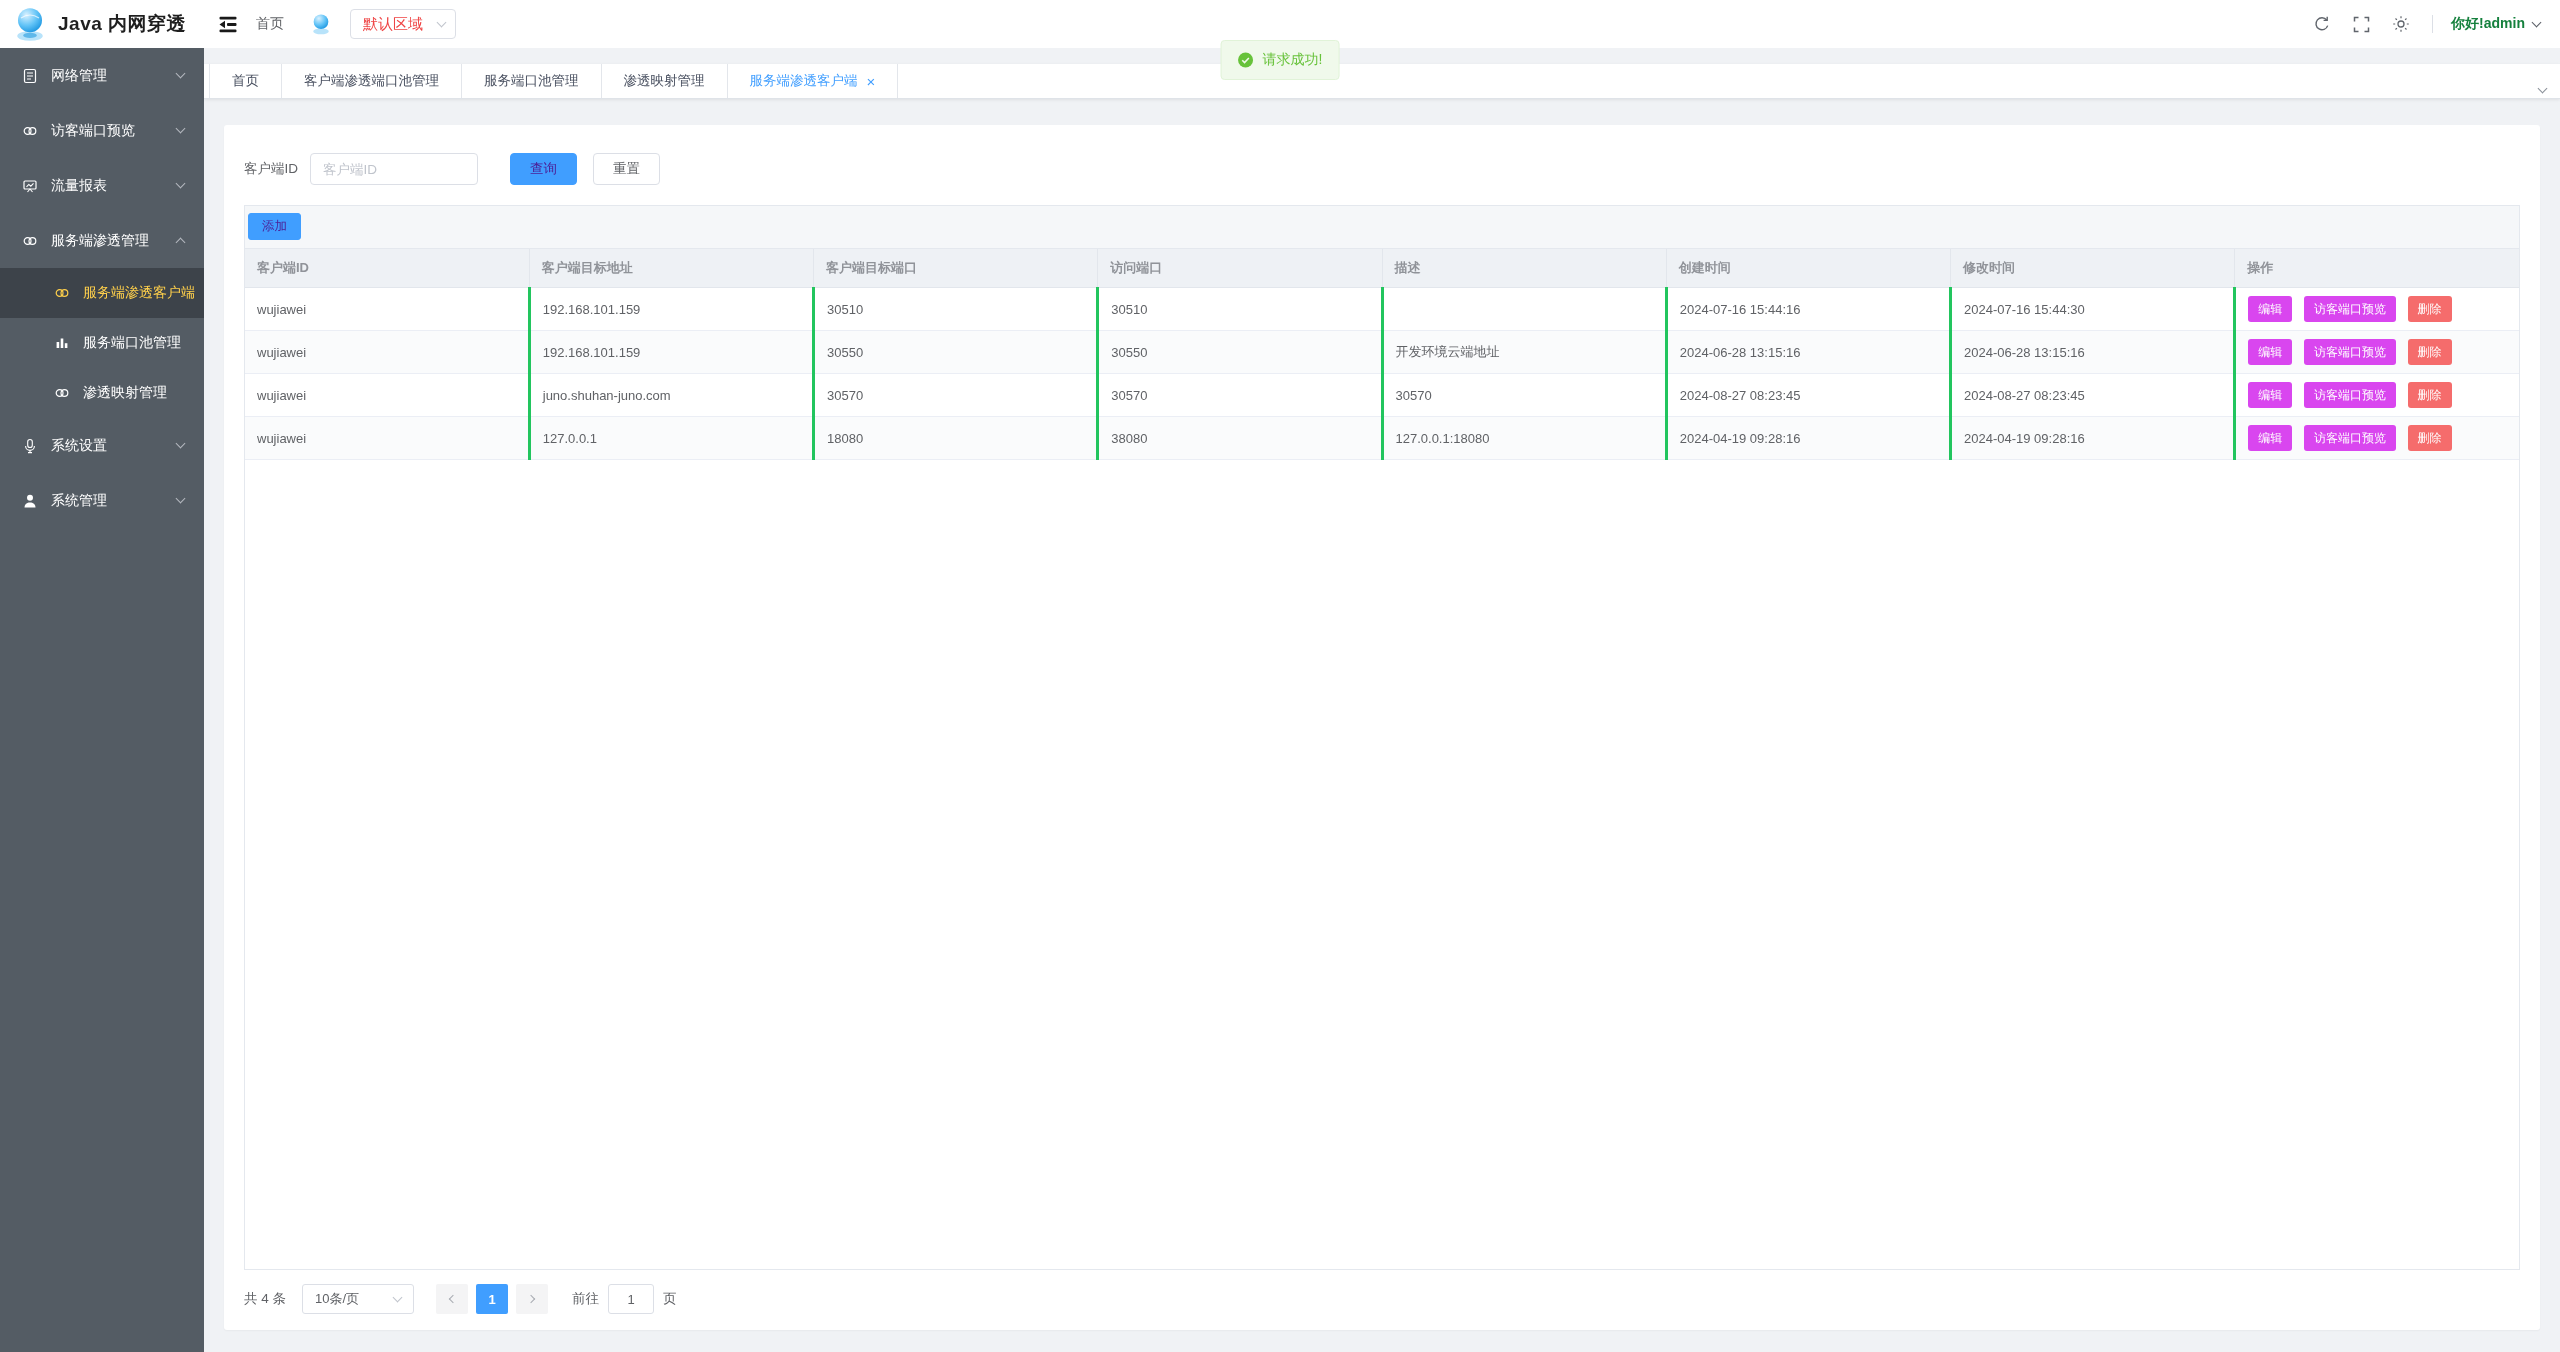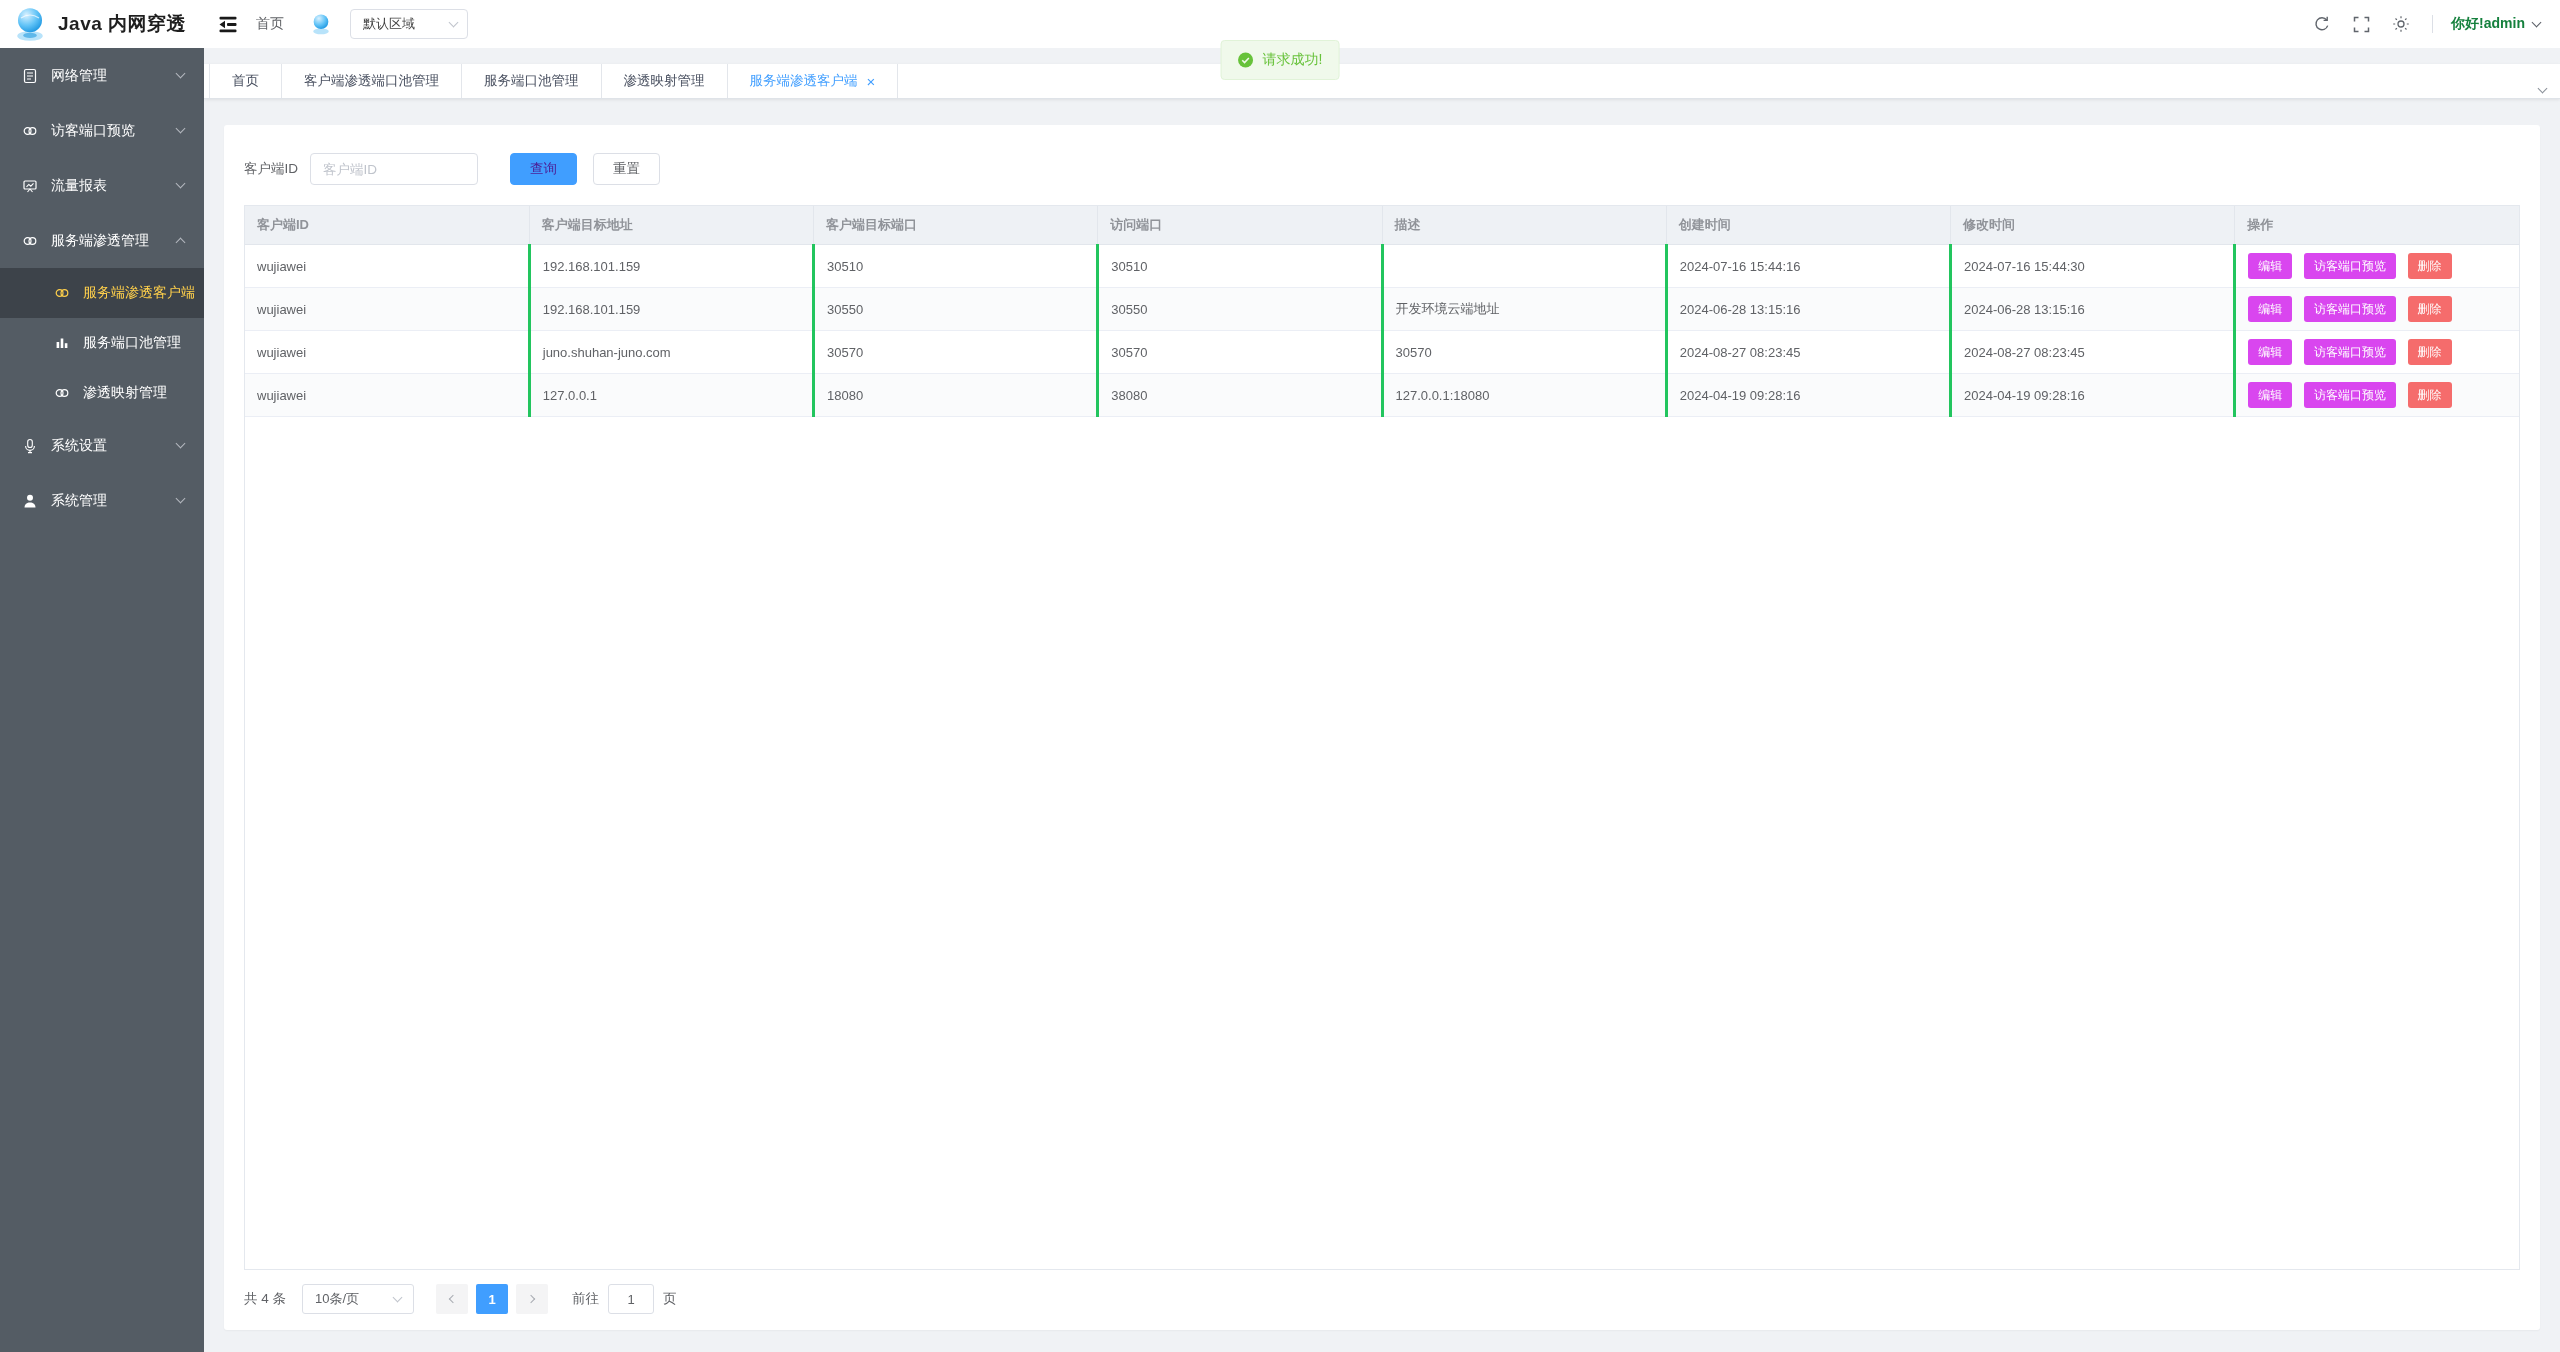--- a/index.html
+++ b/index.html
@@ -20,21 +20,21 @@
   .caret.down { transform:rotate(45deg); margin-top:-4px; }
   .caret.up { transform:rotate(-135deg); margin-top:4px; }
 
   
   .main { flex:1; display:flex; flex-direction:column; min-width:0; }
 
   
   .navbar { height:48px; background:#fff; display:flex; align-items:center; padding:0 20px 0 14px; flex-shrink:0; }
   .crumb { font-size:14px; color:#606266; margin-left:18px; cursor:pointer; }
   .mini-logo { margin-left:26px; }
-  .region-select { margin-left:18px; width:118px; height:30px; border:1px solid #dcdfe6; border-radius:4px; display:flex; align-items:center; justify-content:space-between; padding:0 10px 0 12px; font-size:13px; color:#404040; cursor:pointer; background:#fff; }
+  .region-select { margin-left:18px; width:106px; height:30px; border:1px solid #dcdfe6; border-radius:4px; display:flex; align-items:center; justify-content:space-between; padding:0 10px 0 12px; font-size:15px; color:#ef4444; cursor:pointer; background:#fff; }
   .region-select .caret { border-color:#c0c4cc; }
   .nav-spacer { flex:1; }
   .nav-icon { margin-left:22px; cursor:pointer; display:flex; align-items:center; }
   .nav-divider { width:1px; height:18px; background:#dcdfe6; margin-left:22px; }
   .greeting { margin-left:18px; font-size:14px; font-weight:600; color:#15803d; cursor:pointer; display:flex; align-items:center; gap:8px; }
   .greeting .caret { border-color:#5a5e66; }
 
   
   .toast { position:absolute; top:12px; left:50%; transform:translateX(-50%); height:40px; background:#f0f9eb; border:1px solid #e1f3d8; border-radius:4px; display:flex; align-items:center; gap:9px; padding:0 16px; z-index:20;margin-top:28px; }
   .toast-text { font-size:14px; color:#67c23a; }
@@ -274,20 +274,23 @@
       <div class="card">
 
         <div class="search-row">
           <span class="search-label">客户端ID</span>
           <input class="search-input" type="text" placeholder="客户端ID" style="">
           <button class="btn btn-primary btn-query">查询</button>
           <button class="btn btn-plain btn-reset">重置</button>
         </div>
 
         <div class="panel">
+          <div class="panel-toolbar">
+            <button class="btn btn-primary btn-sm">添加</button>
+          </div>
           <table>
             <thead>
               <tr>
                   <th>客户端ID</th>
                   <th>客户端目标地址</th>
                   <th>客户端目标端口</th>
                   <th>访问端口</th>
                   <th>描述</th>
                   <th>创建时间</th>
                   <th>修改时间</th>

